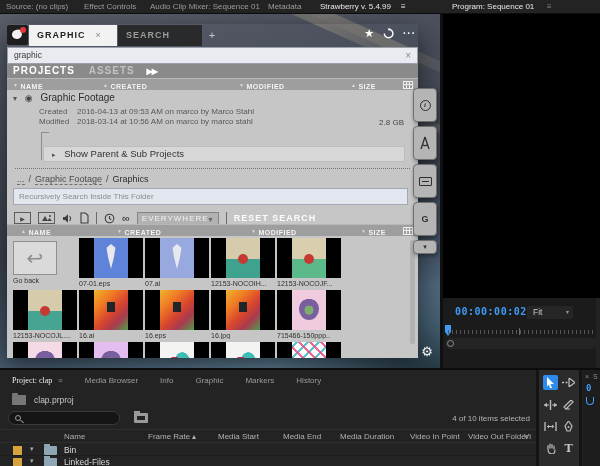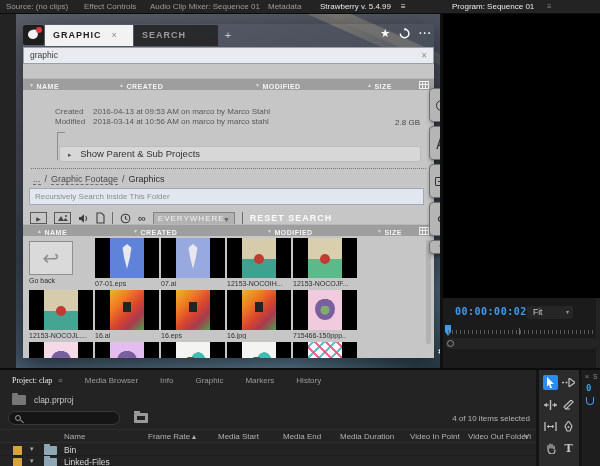--- a/index.html
+++ b/index.html
@@ -7,21 +7,21 @@
   .stage { position:relative; width:600px; height:466px; background:#232323; }
   .abs { position:absolute; }
 
   
   .topbar { left:0; top:0; width:600px; height:14px; background:#232323; border-bottom:1px solid #0d0d0d; font-size:8px; color:#9c9c9c; }
   .topbar .ttab { position:absolute; top:0; line-height:13px; white-space:nowrap; }
   .ttab.active { color:#e8e8e8; }
   .menu-glyph { font-size:8px; color:#8a8a8a; margin-left:4px; }
 
   
-  .sb-area { left:16px; top:14px; width:440px; height:354px; overflow:hidden;
+  .sb-area { left:0; top:14px; width:440px; height:354px; overflow:hidden;
     background:linear-gradient(168deg,#5a5f6a 0%,#484d5a 28%,#3a434f 55%,#45576a 76%,#5f8098 90%,#6e94ab 100%); }
   .beam { position:absolute; background:linear-gradient(90deg,rgba(216,198,158,0),rgba(216,198,158,.5),rgba(216,198,158,0)); transform:rotate(24deg); border-radius:3px; }
   .sb-area .vign { position:absolute; right:-40px; bottom:-30px; width:220px; height:120px; background:radial-gradient(ellipse at 80% 80%, rgba(8,20,26,.75), rgba(8,20,26,0) 65%); }
 
   
   .floatwin { position:absolute; left:7px; top:10px; width:411px; height:334px; box-shadow:0 10px 26px rgba(0,0,0,.55); }
   .wtabs { position:absolute; left:0; top:0; width:411px; height:22px; }
   .wlogo { position:absolute; left:0; top:1px; width:21px; height:20px; background:#1e1e1e; border-radius:2px; }
   .wlogo .berry { position:absolute; left:5px; top:5px; width:10px; height:9px; background:#f2f2f2; border-radius:55% 45% 60% 60%; transform:rotate(-18deg); }
   .wlogo .dot { position:absolute; right:2px; top:2px; width:6px; height:6px; background:#e23b3b; border-radius:50%; }
@@ -198,29 +198,39 @@
           <span class="more">···</span>
         </div>
       </div>
 
       <div class="wsearch">
         <span>graphic</span>
         <span class="clear">×</span>
       </div>
 
       <div class="winbody">
+        <div class="projbar">
+          <span class="pj">PROJECTS</span>
+          <span class="as">ASSETS</span>
+          <span class="ff">▶▶</span>
+        </div>
 
         <div class="colhdr" style="top:14px">
           <span style="left:6px"><i class="tri">▼</i><span>NAME</span></span>
           <span style="left:96px"><i class="tri">▲</i><span>CREATED</span></span>
           <span style="left:232px"><i class="tri">▼</i><span>MODIFIED</span></span>
           <span style="left:344px"><i class="tri">▲</i><span>SIZE</span></span>
           <span class="gridico"></span>
         </div>
 
+        <div class="prow">
+          <span class="dis">▾</span>
+          <span class="tgt">◉</span>
+          <span>Graphic Footage</span>
+        </div>
         <div class="meta" style="top:43px">
           <span class="ml">Created</span><span>2016-04-13 at 09:53 AM on marco by Marco Stahl</span>
         </div>
         <div class="meta" style="top:53px">
           <span class="ml">Modified</span><span>2018-03-14 at 10:56 AM on marco by marco stahl</span>
         </div>
         <div class="psize">2.8 GB</div>
 
         <div class="guide"></div>
         <div class="guide2"></div>

